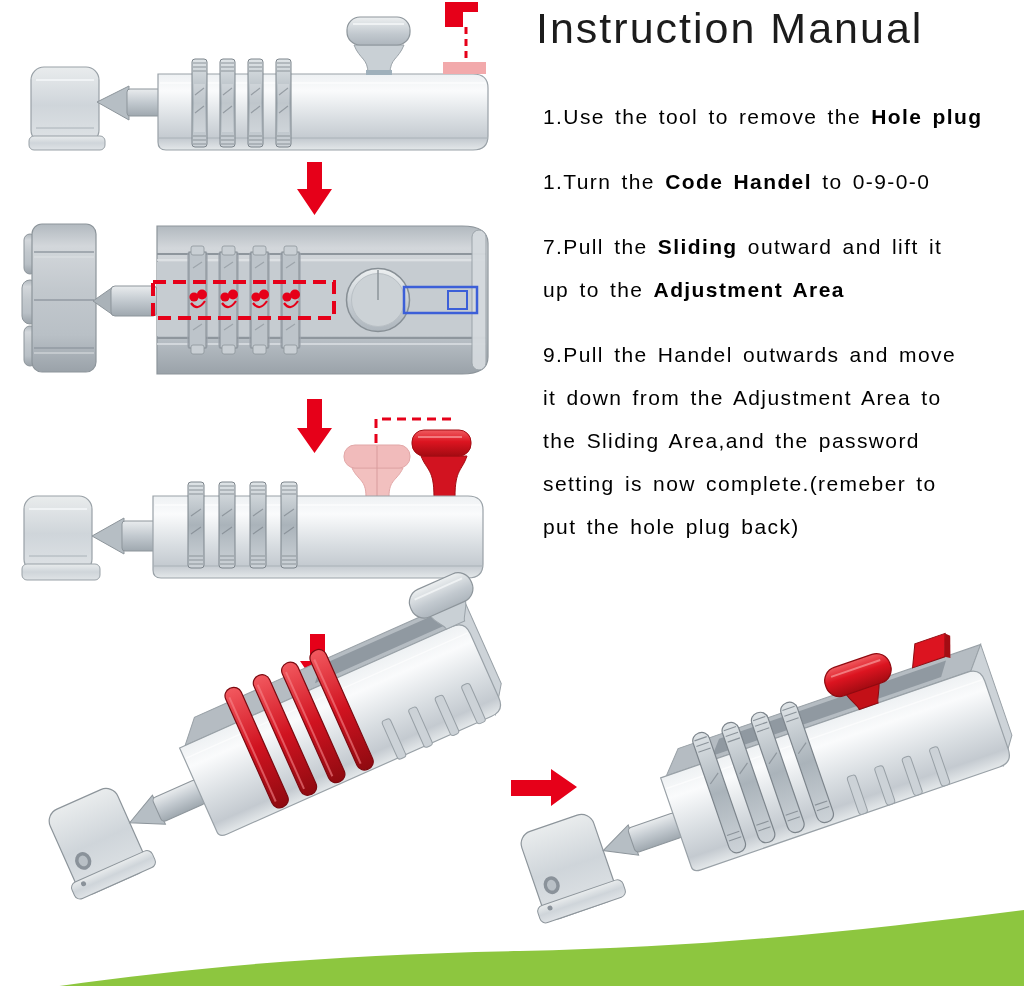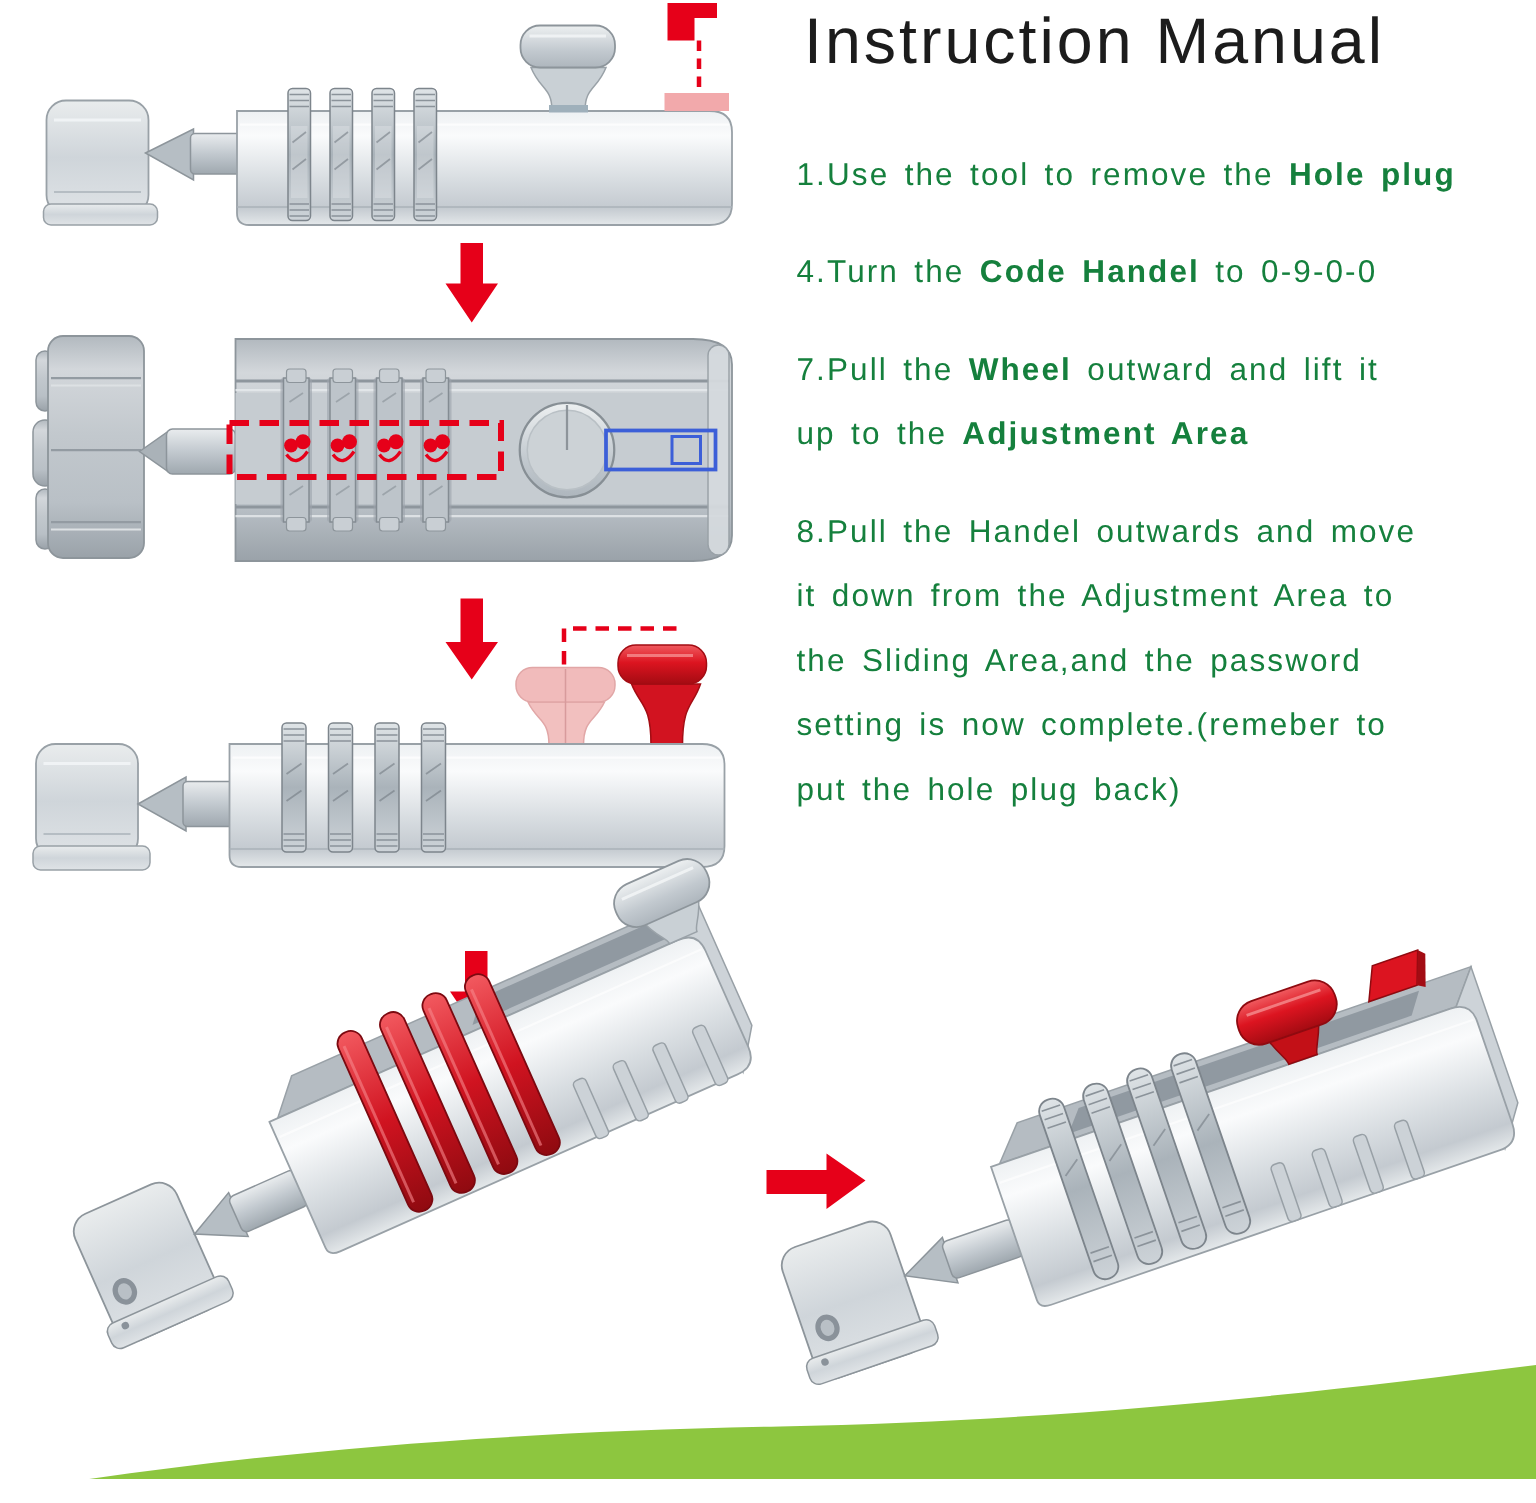--- a/index.html
+++ b/index.html
@@ -4,21 +4,21 @@
 <style>
   html,body{margin:0;padding:0;background:#ffffff;}
   .canvas{position:relative;width:1024px;height:986px;overflow:hidden;background:#fff;
           font-family:"Liberation Sans", sans-serif;}
   svg.scene{position:absolute;left:0;top:0;}
   .text-col{position:absolute;left:524px;top:0;width:500px;}
   .title{font-size:43px;font-weight:400;letter-spacing:2px;color:#1c1c1c;
          margin:4px 0 0 12px;white-space:nowrap;}
   .steps{margin-top:42px;padding-left:3px;}
   .step{font-size:21px;line-height:43px;letter-spacing:1.4px;word-spacing:3px;
-        color:#15803d;margin:0 0 22px 4px;white-space:pre-line;}
+        color:#000000;margin:0 0 22px 16px;white-space:pre-line;}
   .step .b{font-weight:bold;}
 </style>
 </head>
 <body>
 
 <div class="canvas">
 
 <svg class="scene" width="1024" height="1002" viewBox="0 0 1024 1002">
   <defs>
     <linearGradient id="gBody" x1="0" y1="0" x2="0" y2="1">
@@ -343,24 +343,24 @@
       <polygon points="428,-114 462,-114 470,-136 438,-136" fill="#dc1420" stroke="#8f0a10"></polygon>
       <polygon points="462,-114 470,-136 474,-132 467,-111" fill="#a30c13"></polygon>
     </g>
   </g>
 </svg>
 
 <div class="text-col">
   <h1 class="title">Instruction Manual</h1>
   <div class="steps">
         <p class="step"><span>1.Use the tool to remove the </span><span class="b">Hole plug</span></p>
-        <p class="step"><span>4.Turn the </span><span class="b">Code Handel</span><span> to 0-9-0-0</span></p>
-        <p class="step"><span>7.Pull the </span><span class="b">Wheel</span><span> outward and lift it
+        <p class="step"><span>1.Turn the </span><span class="b">Code Handel</span><span> to 0-9-0-0</span></p>
+        <p class="step"><span>7.Pull the </span><span class="b">Sliding</span><span> outward and lift it
 up to the </span><span class="b">Adjustment Area</span></p>
-        <p class="step"><span>8.Pull the Handel outwards and move
+        <p class="step"><span>9.Pull the Handel outwards and move
 it down from the Adjustment Area to
 the Sliding Area,and the password
 setting is now complete.(remeber to
 put the hole plug back)</span></p>
       </div>
 </div>
 
 </div>
 
 </body></html>

